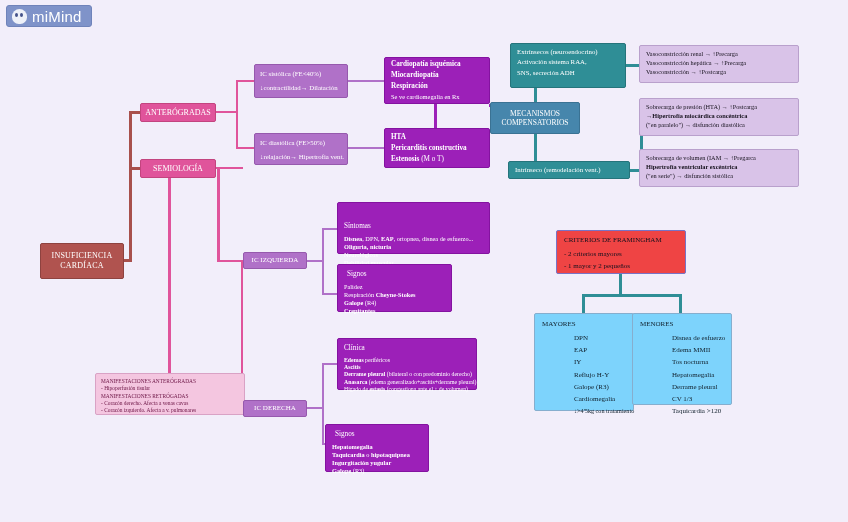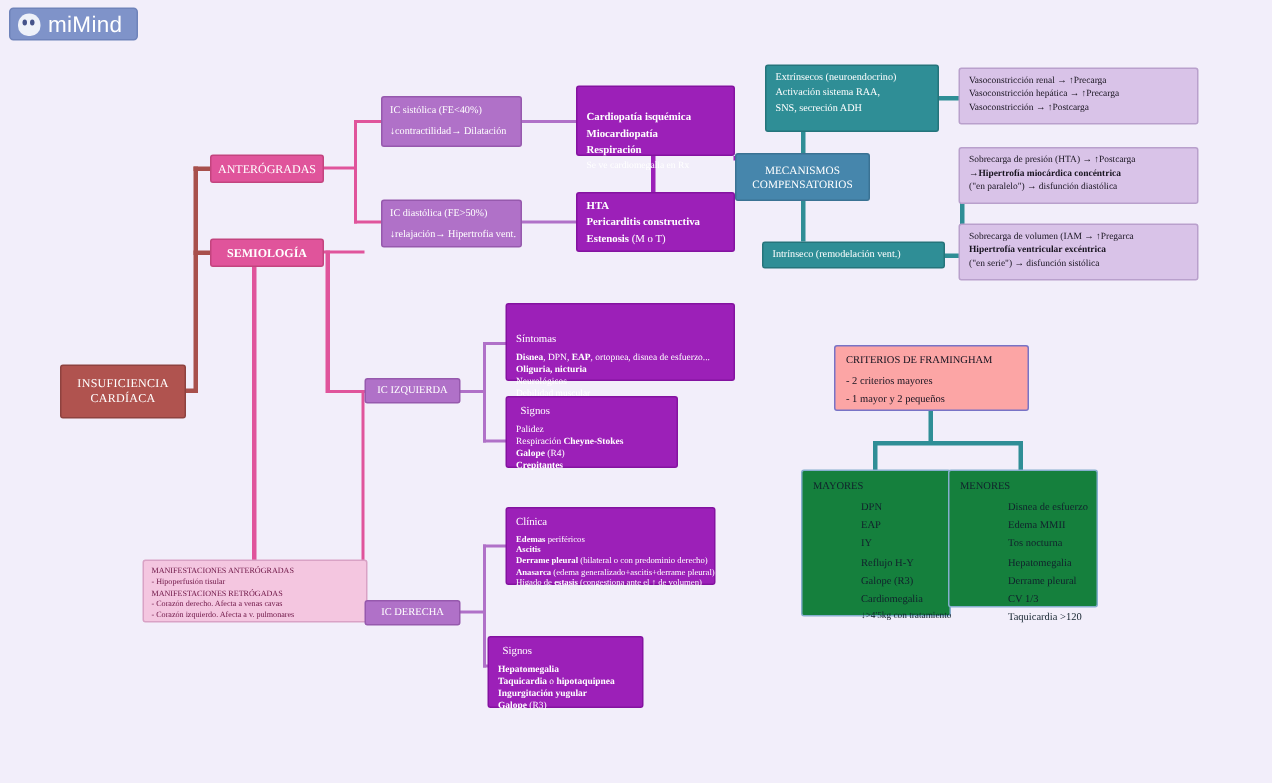--- a/index.html
+++ b/index.html
@@ -65,35 +65,35 @@
 
   
   .t-root   { background: #b0534f; border: 1px solid #8e423f; }
   .t-pink   { background: #e0549b; border: 1px solid #c3447f; }
   .t-plum   { background: #b071c8; border: 1px solid #9659ad; }
   .t-purple { background: #9c20b8; border: 1px solid #8412a0; }
   .t-teal   { background: #2f8e96; border: 1px solid #25747b; }
   .t-steel  { background: #4686ac; border: 1px solid #3a7293; }
   .t-lilac  { background: #d9c3e8; border: 1px solid #b9a0cc; color: #17131e; }
   .t-pinkpale { background: #f4c6e0; border: 1px solid #d9a2c5; color: #6d1545; }
-  .t-periw  { background: #fca5a5; border: 1px solid #7873c6; color: #14121f; }
-  .t-blue   { background: #15803d; border: 1px solid #86aece; color: #11202c; }
+  .t-periw  { background: #ef4444; border: 1px solid #7873c6; color: #14121f; }
+  .t-blue   { background: #7dd3fc; border: 1px solid #86aece; color: #11202c; }
 
   .b { font-weight: bold; }
 
   
   #n-root      { left: 40px;  top: 243px; width: 84px;  height: 36px; font-size: 8px; letter-spacing: .2px; }
   #n-clasif    { left: 140px; top: 103px; width: 76px;  height: 19px; font-size: 8px; }
-  #n-semio     { left: 140px; top: 159px; width: 76px;  height: 19px; font-size: 8px; font-weight: bold; }
+  #n-semio     { left: 140px; top: 159px; width: 76px;  height: 19px; font-size: 8px; }
 
   #n-sist      { left: 254px; top: 64px;  width: 94px;  height: 34px; font-size: 6.8px; padding: 5px 5px; }
   #n-diast     { left: 254px; top: 133px; width: 94px;  height: 32px; font-size: 6.8px; padding: 5px 5px; }
   #n-sist .line + .line, #n-diast .line + .line { margin-top: 6px; }
 
-  #n-cardio    { left: 384px; top: 57px;  width: 106px; height: 47px; font-size: 7.2px; padding: 16px 6px; }
+  #n-cardio    { left: 384px; top: 57px;  width: 106px; height: 47px; font-size: 7.2px; padding: 2px 6px; }
   #n-hta       { left: 384px; top: 128px; width: 106px; height: 40px; font-size: 7.2px; padding: 4px 6px; }
   #n-cardio .line, #n-hta .line { margin-bottom: 2px; }
 
   #n-extrin    { left: 510px; top: 43px;  width: 116px; height: 45px; font-size: 6.8px; padding: 4px 6px; }
   #n-extrin .line { margin-bottom: 2px; }
 
   #n-mecan     { left: 490px; top: 102px; width: 90px;  height: 32px; font-size: 7.5px; }
   #n-intrin    { left: 508px; top: 161px; width: 122px; height: 18px; font-size: 6.8px; padding: 4px 6px; }
 
   #n-vaso      { left: 639px; top: 45px;  width: 160px; height: 38px; font-size: 6.3px; padding: 4px 6px; }

